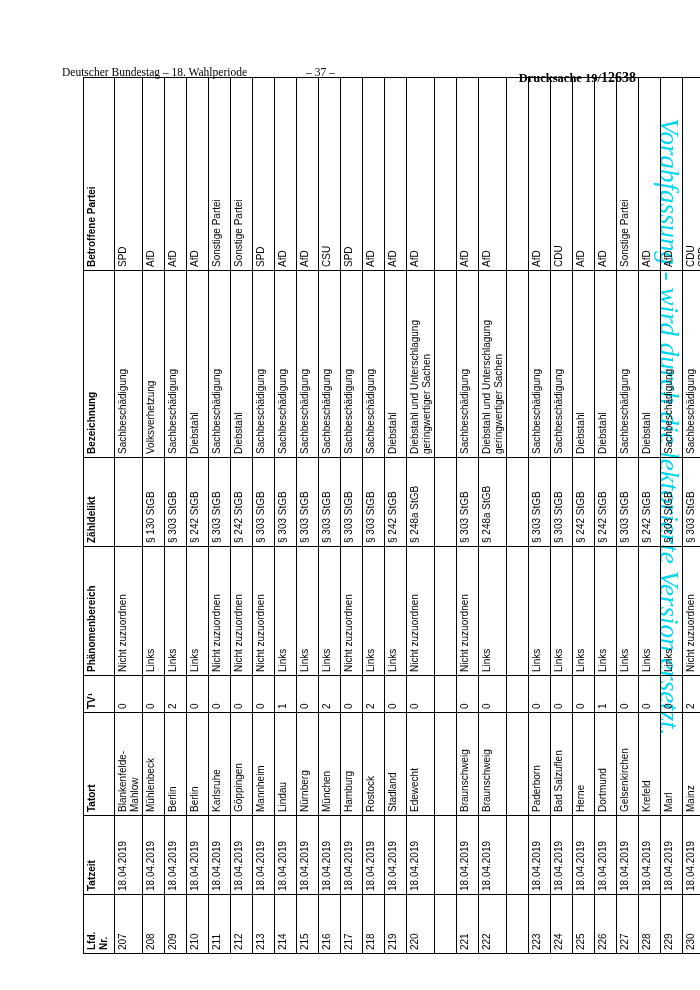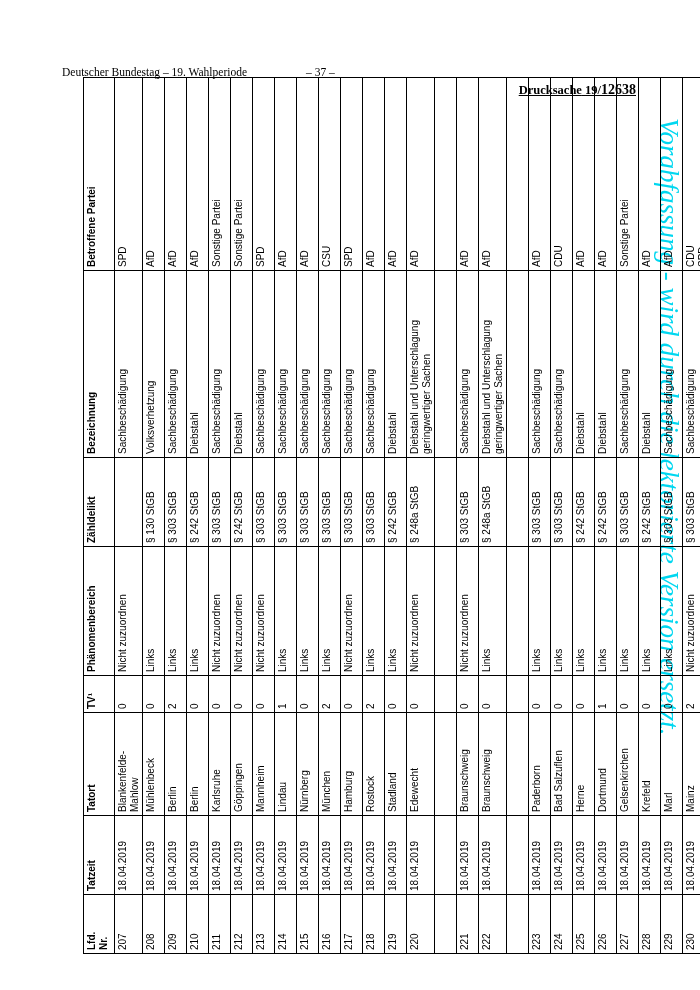--- a/index.html
+++ b/index.html
@@ -34,25 +34,24 @@
   }
   .header-center {
     position: absolute;
     left: 244px;
     top: 0;
     white-space: nowrap;
   }
   .header-right {
     position: absolute;
     right: 0;
-    top: 16px;
+    top: 4px;
     white-space: nowrap;
     font-weight: bold;
     font-size: 12.5px;
-    text-decoration: underline;
   }
   .header-right .ds-label { font-weight: bold; }
   .header-right .ds-num-small { font-weight: bold; }
   .header-right .ds-num-big { font-weight: bold; font-size: 14px; }
 
   
   .watermark {
     position: absolute;
     right: 6px;
     top: 0;
@@ -134,21 +133,21 @@
     border-top: 1px solid #000;
     border-bottom: 1px solid #000;
   }
   .multi { white-space: pre-line; }
   .lfd-head { white-space: pre-line; }
 </style>
 </head>
 <body>
 
 <div class="page-header">
-  <div class="header-left">Deutscher Bundestag – 19. Wahlperiode</div>
+  <div class="header-left">Deutscher Bundestag – 18. Wahlperiode</div>
   <div class="header-center">– 37 –</div>
   <div class="header-right">
     <span class="ds-label">Drucksache</span>
     <span class="ds-num-small">19/</span><span class="ds-num-big">12638</span>
   </div>
 </div>
 
 <div class="watermark">
   <span>Vorabfassung - wird durch die lektorierte Version ersetzt.</span>
 </div>

